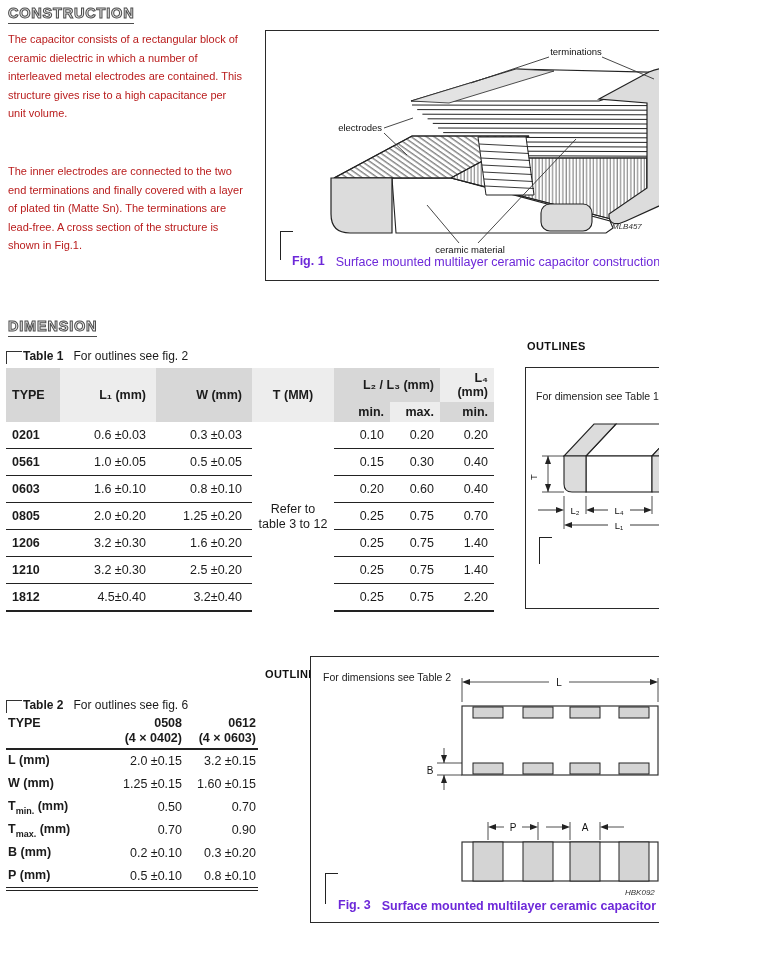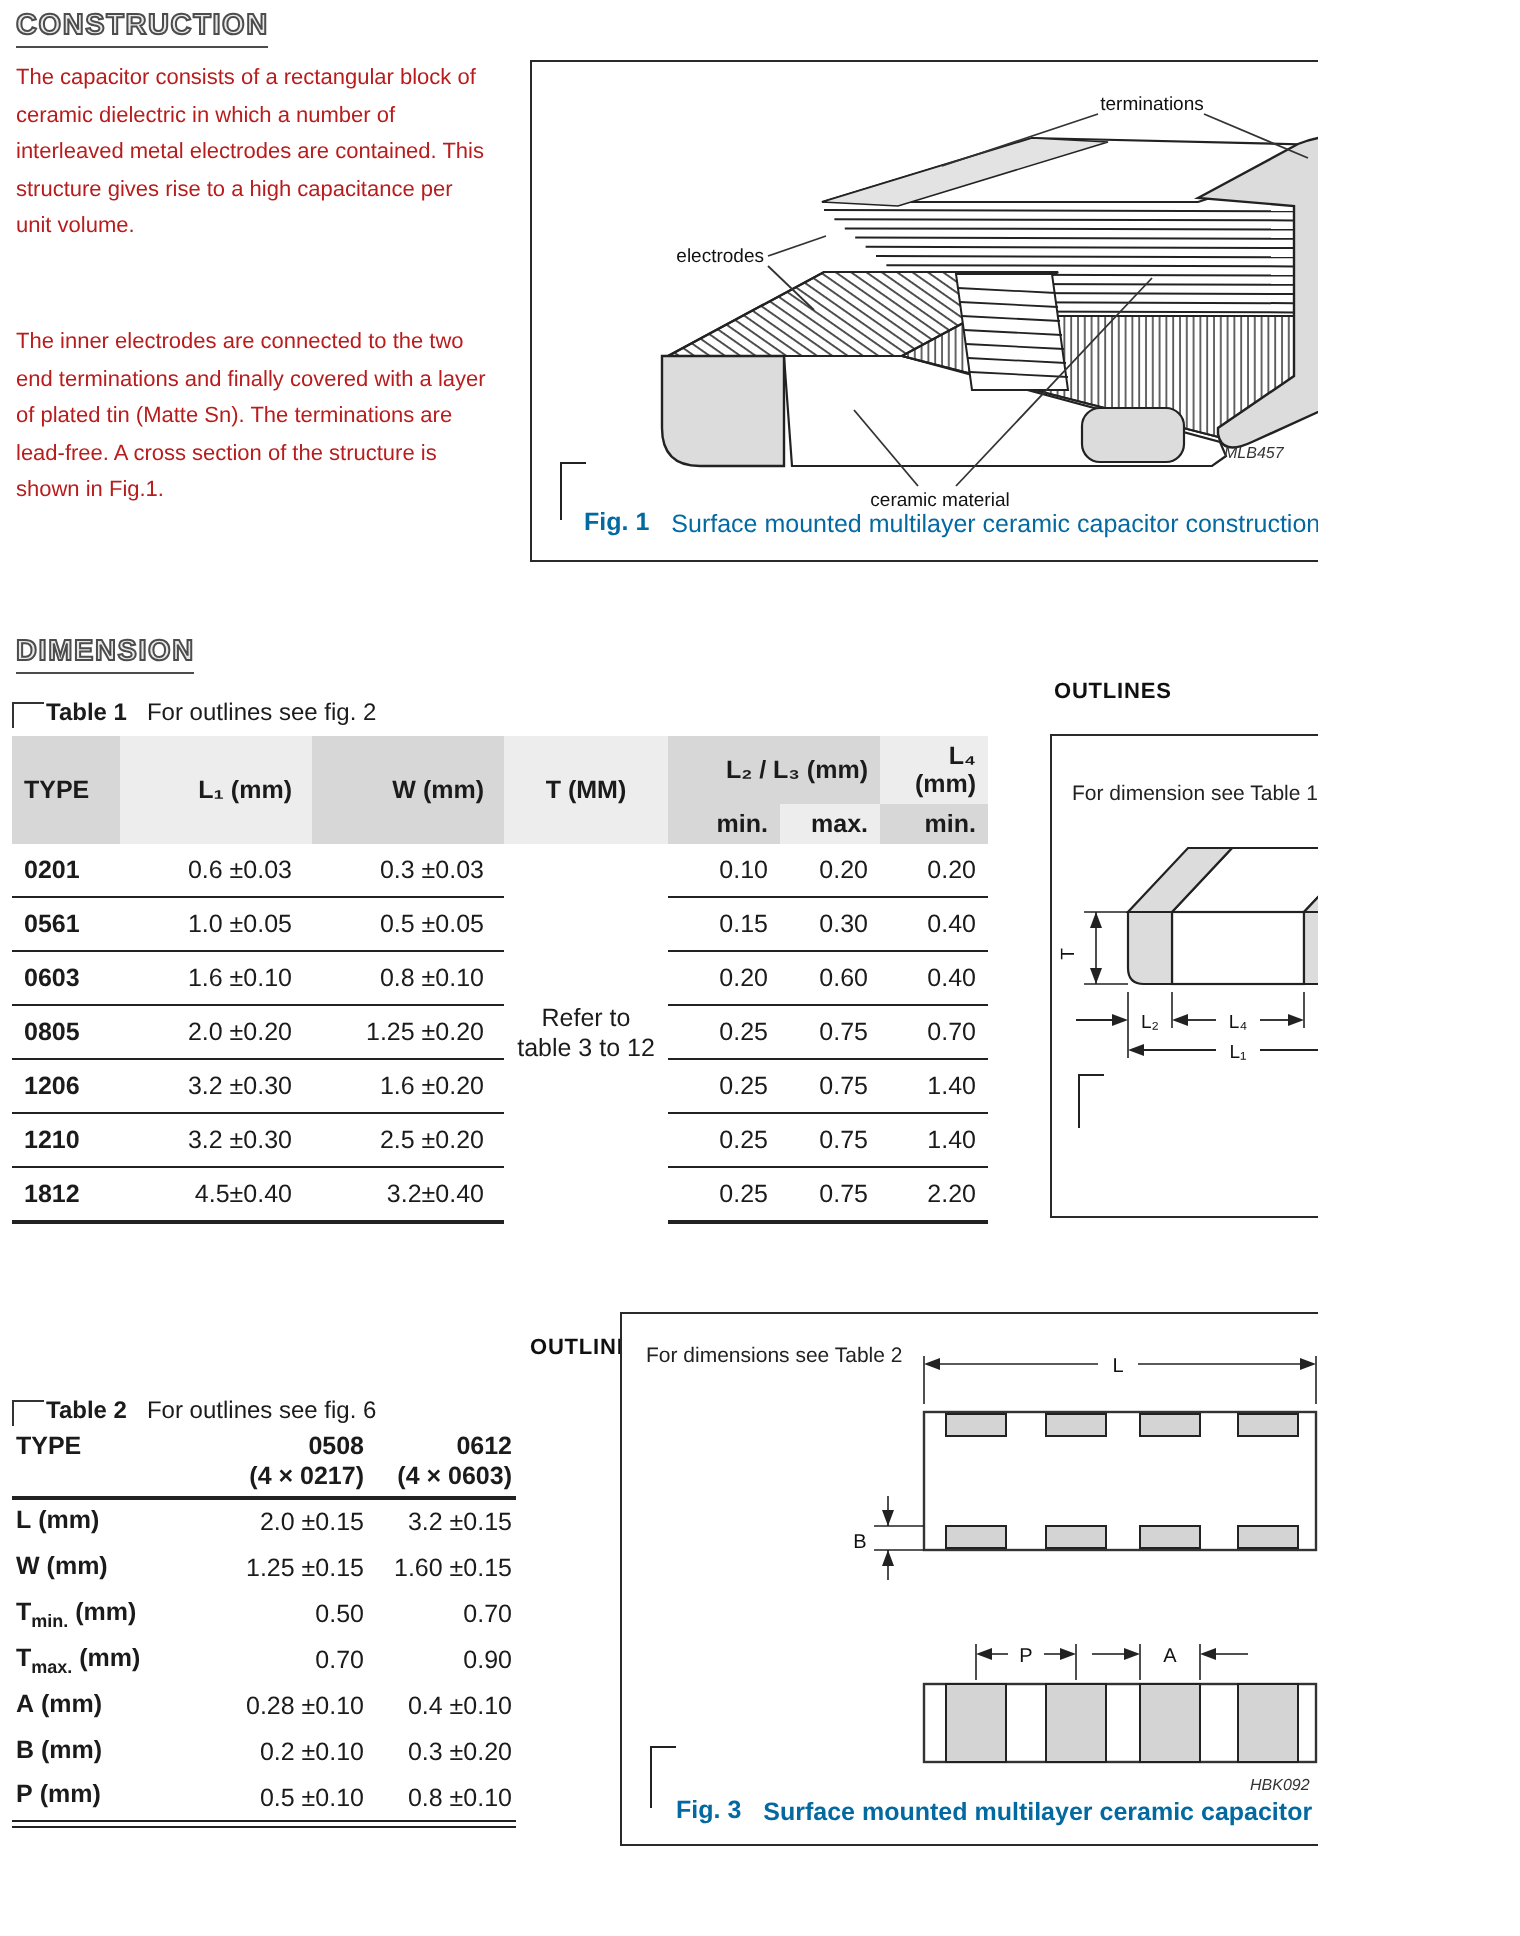--- a/index.html
+++ b/index.html
@@ -7,21 +7,21 @@
         font-family:"Liberation Sans","DejaVu Sans",sans-serif;color:#1b1b1b;}
   
   .oheading{position:absolute;font-weight:bold;font-size:14.5px;letter-spacing:.8px;
             color:#e9e9e9;-webkit-text-stroke:1px #4c4c4c;
             border-bottom:1.7px solid #4c4c4c;padding-bottom:1px;line-height:1.15;}
   .bheading{position:absolute;font-weight:bold;font-size:11px;letter-spacing:.4px;color:#101010;}
   .para{position:absolute;width:236px;font-size:11px;line-height:18.5px;color:#b91c1c;margin:0;}
   
   .figbox{position:absolute;border:1.5px solid #2a2a2a;background:#fff;}
   .cap-bracket{position:absolute;width:12px;border-left:1.6px solid #222;border-top:1.6px solid #222;}
-  .fig-caption{position:absolute;font-size:12.5px;color:#0369a1;display:flex;gap:11px;align-items:flex-start;}
+  .fig-caption{position:absolute;font-size:12.5px;color:#6d28d9;display:flex;gap:11px;align-items:flex-start;}
   .cap-fig{font-weight:bold;white-space:nowrap;}
   .cap-line{display:block;line-height:16.5px;}
   
   .ttitle{position:absolute;font-size:12px;white-space:nowrap;}
   .tbracket{display:inline-block;width:15px;height:12px;border-left:1.5px solid #333;border-top:1.5px solid #333;
             transform:translateY(4px);margin-right:1px;}
   .ttitle b{margin-right:10px;}
   table{border-collapse:collapse;table-layout:fixed;}
   .t1{position:absolute;left:6px;top:368px;width:488px;font-size:12.5px;}
   .t1 th{font-weight:bold;font-size:12.5px;padding:3px 6px;vertical-align:middle;}
@@ -285,21 +285,21 @@
     <colgroup>
         <col style="width:96px">
         <col style="width:82px">
         <col style="width:74px">
       </colgroup>
     <thead>
       <tr>
         <th class="al" style="vertical-align:top;">TYPE</th>
         <th class="ar">
           <span style="display:block;">0508</span>
-            <span style="display:block;">(4 × 0217)</span>
+            <span style="display:block;">(4 × 0402)</span>
         </th>
         <th class="ar">
           <span style="display:block;">0612</span>
             <span style="display:block;">(4 × 0603)</span>
         </th>
       </tr>
     </thead>
     <tbody>
       <tr>
         <td class="lbl"><span>L</span><sub class="lsub"></sub><span> (mm)</span></td>
@@ -313,25 +313,20 @@
       </tr>
       <tr>
         <td class="lbl"><span>T</span><sub class="lsub">min.</sub><span> (mm)</span></td>
         <td class="ar">0.50</td>
         <td class="ar">0.70</td>
       </tr>
       <tr>
         <td class="lbl"><span>T</span><sub class="lsub">max.</sub><span> (mm)</span></td>
         <td class="ar">0.70</td>
         <td class="ar">0.90</td>
-      </tr>
-      <tr>
-        <td class="lbl"><span>A</span><sub class="lsub"></sub><span> (mm)</span></td>
-        <td class="ar">0.28 ±0.10</td>
-        <td class="ar">0.4 ±0.10</td>
       </tr>
       <tr>
         <td class="lbl"><span>B</span><sub class="lsub"></sub><span> (mm)</span></td>
         <td class="ar">0.2 ±0.10</td>
         <td class="ar">0.3 ±0.20</td>
       </tr>
       <tr class="last">
         <td class="lbl"><span>P</span><sub class="lsub"></sub><span> (mm)</span></td>
         <td class="ar">0.5 ±0.10</td>
         <td class="ar">0.8 ±0.10</td>

